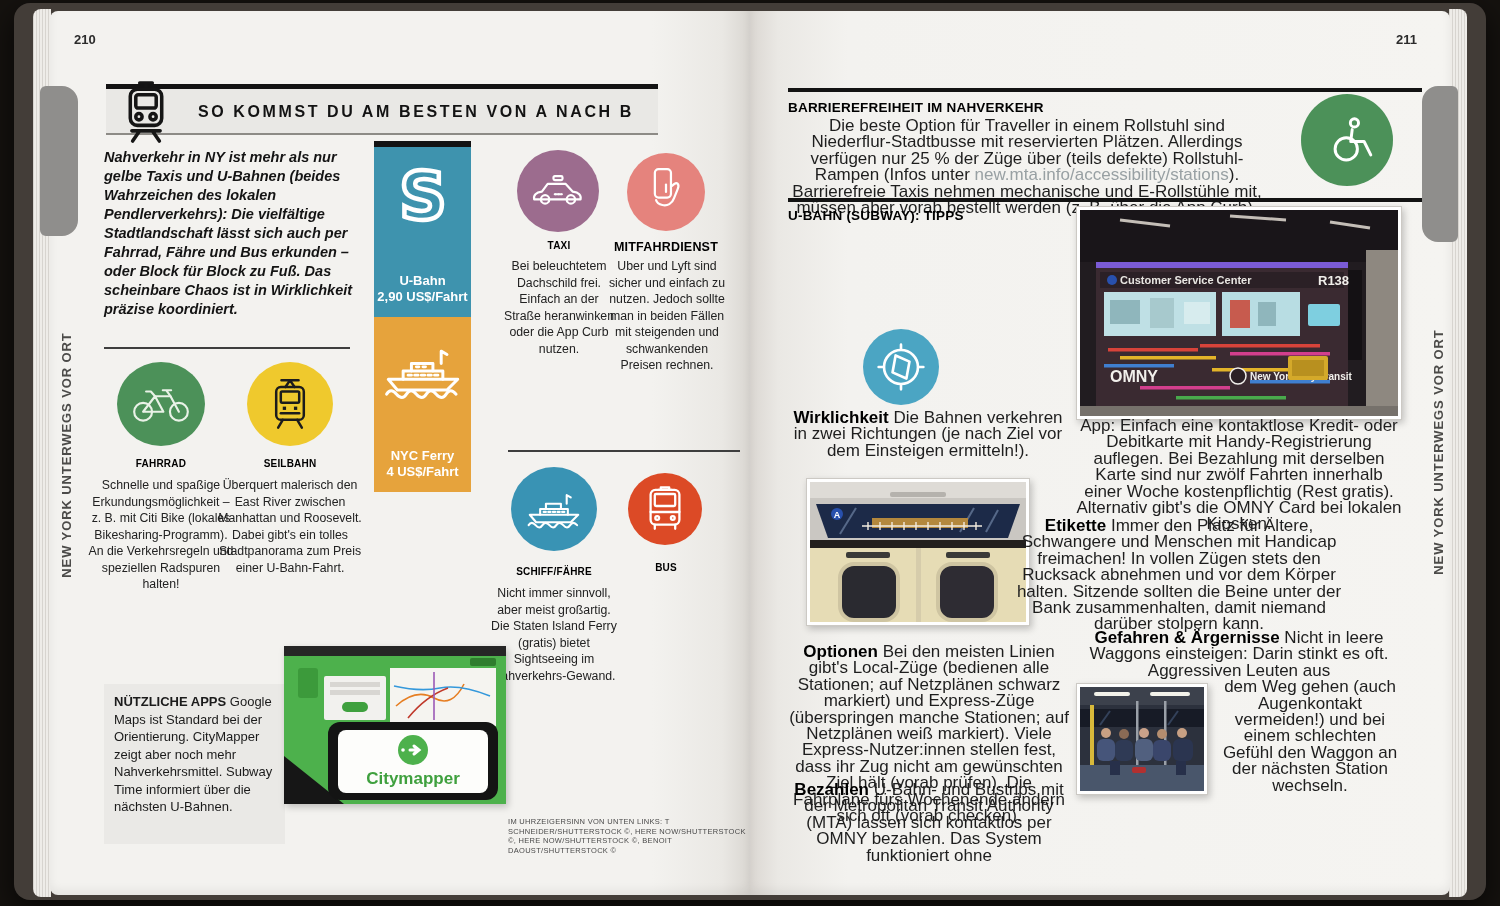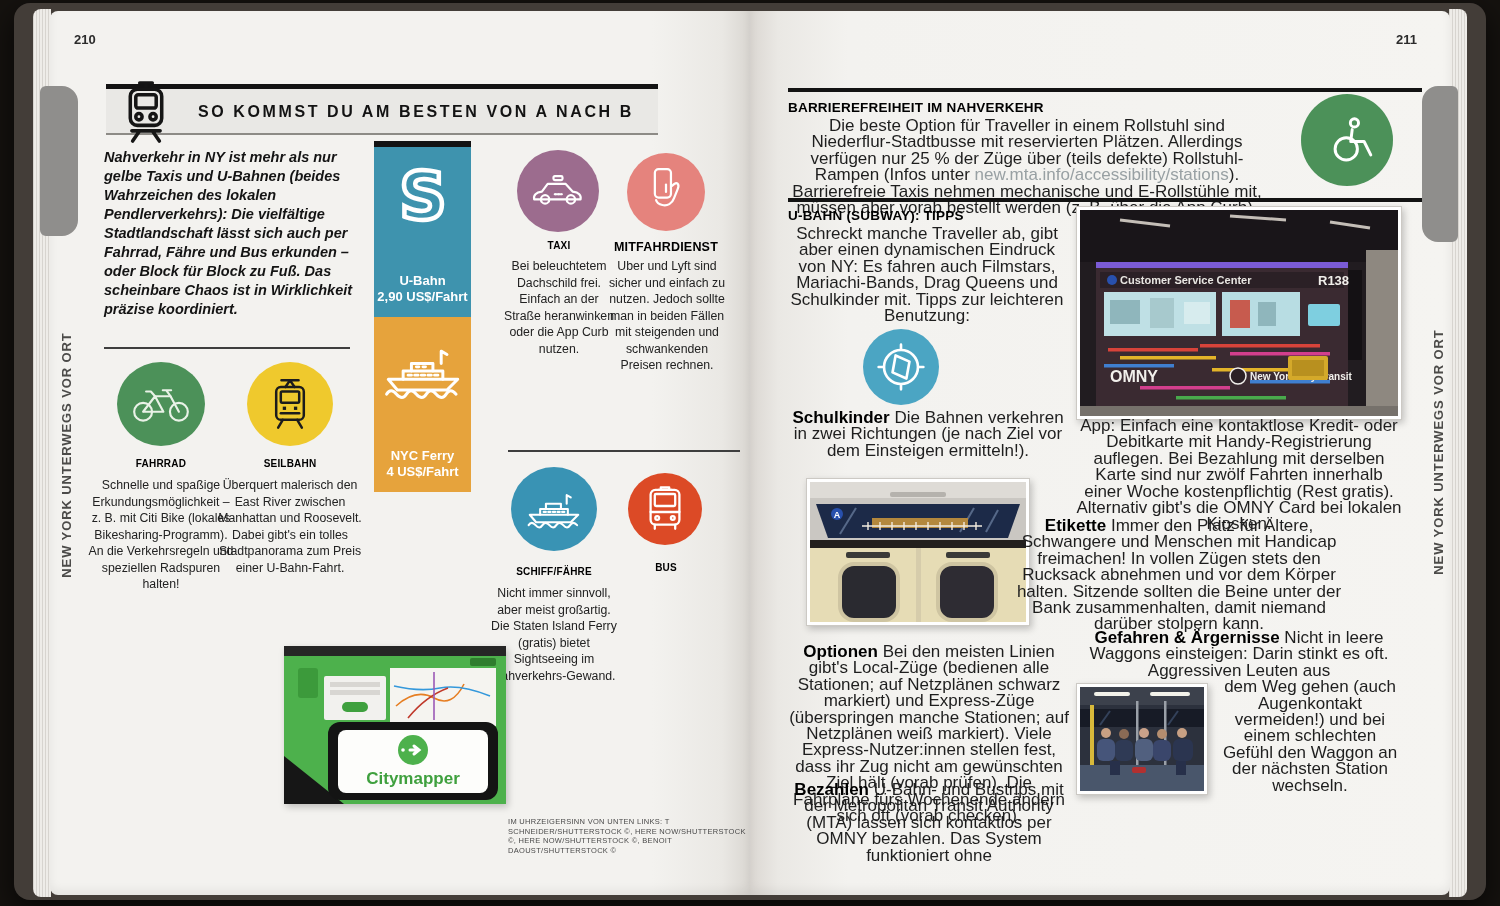--- a/index.html
+++ b/index.html
@@ -193,20 +193,23 @@
         <rect x="18" y="15" width="34" height="20" rx="2"></rect>
         <path d="M11 45 h48"></path>
         <circle cx="22" cy="55" r="3.2"></circle>
           <circle cx="48" cy="55" r="3.2"></circle>
         <path d="M18 66 v7 M52 66 v7"></path>
       </g>
     </svg>
   </div>
   <div class="mtitle" style="left:612px;top:562px;width:108px;">BUS</div>
 
+  <div class="appsbox">
+    <b>NÜTZLICHE APPS</b><span> Google Maps ist Standard bei der Orientierung. CityMapper zeigt aber noch mehr Nahverkehrsmittel. Subway Time informiert über die nächsten U-Bahnen.</span>
+  </div>
   <div class="photo" style="left:284px;top:646px;width:222px;height:158px;padding:0;border:none;">
     <svg width="222" height="158" viewBox="0 0 222 158">
       <rect width="222" height="158" fill="#4db14c"></rect>
       <rect x="0" y="0" width="222" height="10" fill="#262626"></rect>
       <polygon points="0,158 0,110 60,158" fill="#161616"></polygon>
       <rect x="14" y="22" width="20" height="30" rx="3" fill="#3c9a3b"></rect>
       <rect x="40" y="30" width="62" height="44" rx="2" fill="#f2f1ee"></rect>
       <rect x="46" y="36" width="50" height="5" fill="#d8d6d2"></rect>
       <rect x="46" y="44" width="50" height="5" fill="#d8d6d2"></rect>
       <rect x="58" y="56" width="26" height="10" rx="5" fill="#3fa03e"></rect>
@@ -243,21 +246,20 @@
       <g class="ln" stroke="#fff" stroke-width="4">
         <circle cx="45" cy="12" r="5.5"></circle>
         <path d="M42 21 l-2 16 h18 l9 18"></path>
         <circle cx="34" cy="47" r="15"></circle>
       </g>
     </svg>
   </div>
   <div class="rule" style="left:788px;top:198px;width:634px;height:4px;"></div>
 
   <div class="btitle" style="left:788px;top:208px;">U-BAHN (SUBWAY): TIPPS</div>
-  <div class="abs body-sm" style="left:788px;top:226px;width:278px;">Schreckt manche Traveller ab, gibt aber einen dynamischen Eindruck von NY: Es fahren auch Filmstars, Mariachi-Bands, Drag Queens und Schulkinder mit. Tipps zur leichteren Benutzung:</div>
 
   <div class="photo" style="left:1076px;top:206px;width:326px;height:214px;">
     <svg width="318" height="206" viewBox="0 0 318 206">
       <rect width="318" height="206" fill="#211c20"></rect>
       <rect x="0" y="0" width="318" height="52" fill="#191519"></rect>
       <g stroke="#efe9df" stroke-width="3" opacity=".8">
         <path d="M40 10 l50 6"></path>
           <path d="M150 6 l56 4"></path>
           <path d="M250 12 l40 6"></path>
       </g>
@@ -299,21 +301,21 @@
 
   <div class="circle" style="left:863px;top:329px;width:76px;height:76px;background:#4BA5C3;">
     <svg width="54" height="54" viewBox="0 0 70 70">
       <g class="ln" stroke="#fff" stroke-width="3.4">
         <circle cx="35" cy="35" r="22"></circle>
         <path d="M35 6 v6 M35 58 v6 M6 35 h6 M58 35 h6"></path>
         <polygon points="28,20 46,28 42,50 24,42" fill="none"></polygon>
       </g>
     </svg>
   </div>
-  <p class="abs body-sm tip" style="left:788px;top:410px;width:280px;margin:0;"><b>Schulkinder</b><span> Die Bahnen verkehren in zwei Richtungen (je nach Ziel vor dem Einsteigen ermitteln!).</span></p>
+  <p class="abs body-sm tip" style="left:788px;top:410px;width:280px;margin:0;"><b>Wirklichkeit</b><span> Die Bahnen verkehren in zwei Richtungen (je nach Ziel vor dem Einsteigen ermitteln!).</span></p>
 
   <div class="photo" style="left:806px;top:478px;width:224px;height:148px;">
     <svg width="216" height="140" viewBox="0 0 216 140">
       <rect width="216" height="140" fill="#cac7c2"></rect>
       <rect x="0" y="0" width="216" height="16" fill="#dedbd6"></rect>
       <rect x="80" y="10" width="56" height="5" rx="2" fill="#b5b2ad"></rect>
       <polygon points="6,22 210,22 198,56 18,56" fill="#1c2a48"></polygon>
       <g opacity=".5" stroke="#8fa6c8" stroke-width="2">
         <path d="M30 52 l16 -26"></path>
           <path d="M150 50 l14 -24"></path>

